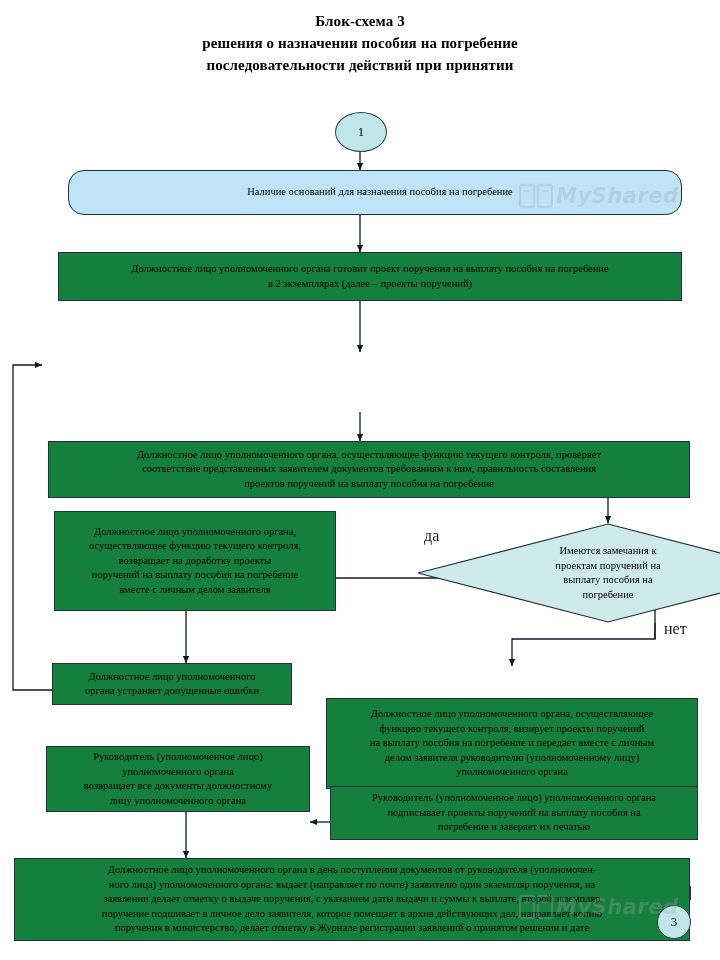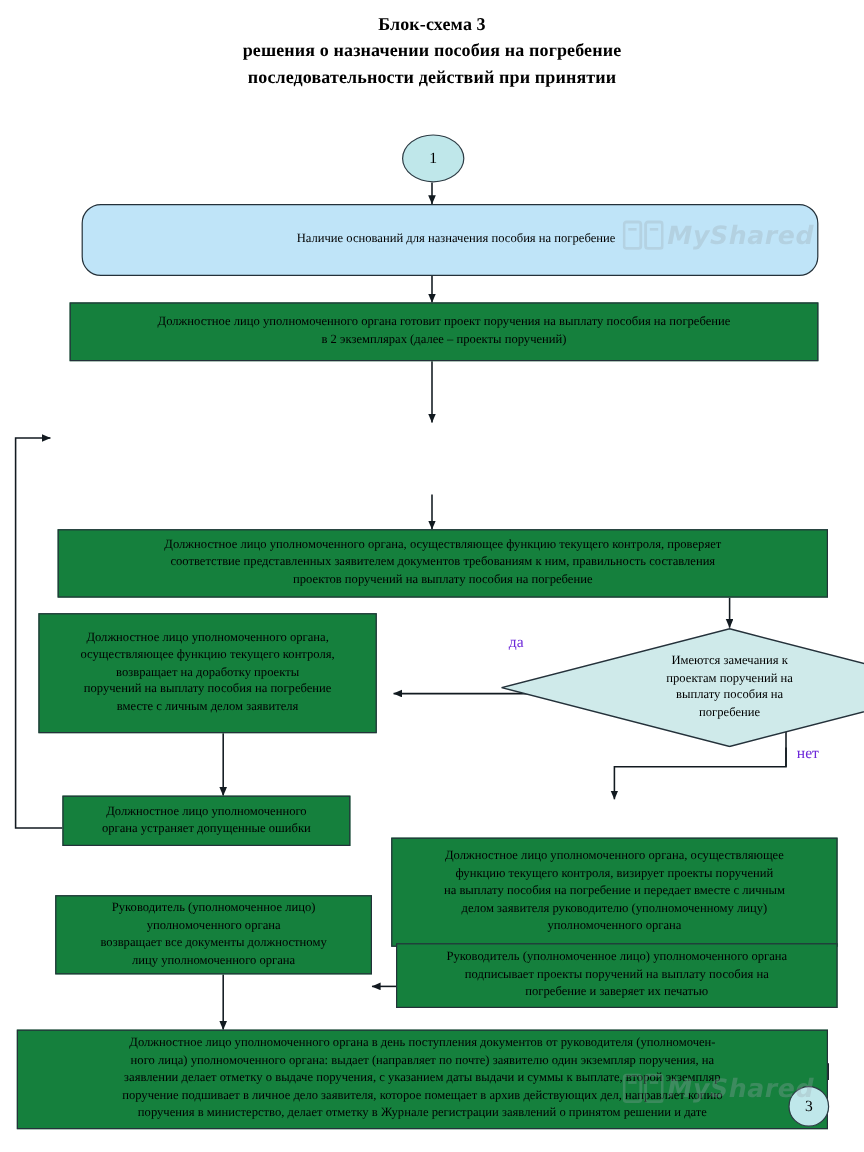--- a/index.html
+++ b/index.html
@@ -66,22 +66,22 @@
     position:absolute;left:0;top:0;width:100%;height:100%;
     display:flex;align-items:center;justify-content:center;
     text-align:center;font-size:10.5px;line-height:14.5px;
     white-space:pre-line;
     padding:0 48px;box-sizing:border-box;
   }
 
   
   .branch-label{
     position:absolute;
-    font-size:13px;
-    color:#6d28d9;
+    font-size:16px;
+    color:#0f172a;
   }
 
   
   .watermark{
     position:absolute;
     pointer-events:none;
     opacity:.30;
     color:#9aa6ad;
     font-family:"DejaVu Sans", sans-serif;
     font-size:21px;
@@ -146,37 +146,37 @@
       <path d="M608,498 L608,523" opacity="0"></path>
       <path d="M655,610 L655,639"></path>
       <path d="M690,900 L690,886"></path>
     </g>
   </svg>
 
   <div class="conn-ellipse" style="left:335px;top:112px;width:50px;height:38px;">
     <span>1</span>
   </div>
 
-  <div class="node rounded" style="left:68px;top:170px;width:614px;height:60px;padding-left:16px;">
+  <div class="node rounded" style="left:68px;top:170px;width:614px;height:45px;padding-left:16px;">
     <span>Наличие оснований для назначения пособия на погребение</span>
   </div>
 
   <div class="node" style="left:58px;top:252px;width:624px;height:49px;">
     <span>Должностное лицо уполномоченного органа готовит проект поручения на выплату пособия на погребение
 в 2 экземплярах (далее – проекты поручений)</span>
   </div>
 
 
   <div class="node" style="left:48px;top:441px;width:642px;height:57px;">
     <span>Должностное лицо уполномоченного органа, осуществляющее функцию текущего контроля, проверяет
 соответствие представленных заявителем документов требованиям к ним, правильность составления
 проектов поручений на выплату пособия на погребение</span>
   </div>
 
-  <div class="node" style="left:32px;top:511px;width:282px;height:100px;">
+  <div class="node" style="left:54px;top:511px;width:282px;height:100px;">
     <span>Должностное лицо уполномоченного органа,
 осуществляющее функцию текущего контроля,
 возвращает на доработку проекты
 поручений на выплату пособия на погребение
 вместе с личным делом заявителя</span>
   </div>
 
   <div class="diamond-wrap" style="left:417px;top:523px;width:382px;height:100px;">
     <svg width="382" height="100" viewBox="0 0 382 100">
       <polygon points="191,1 381,50 191,99 1,50" fill="#cfeaea" stroke="#24313a" stroke-width="1.2"></polygon>

